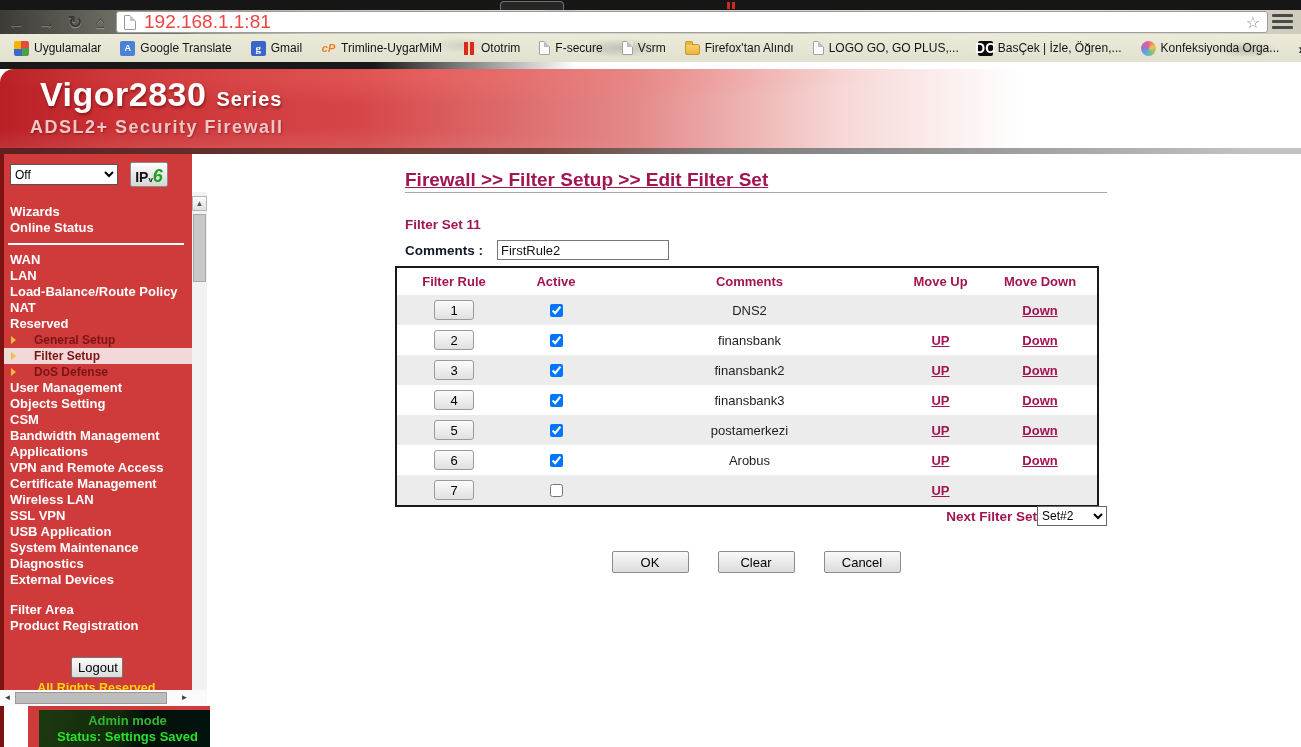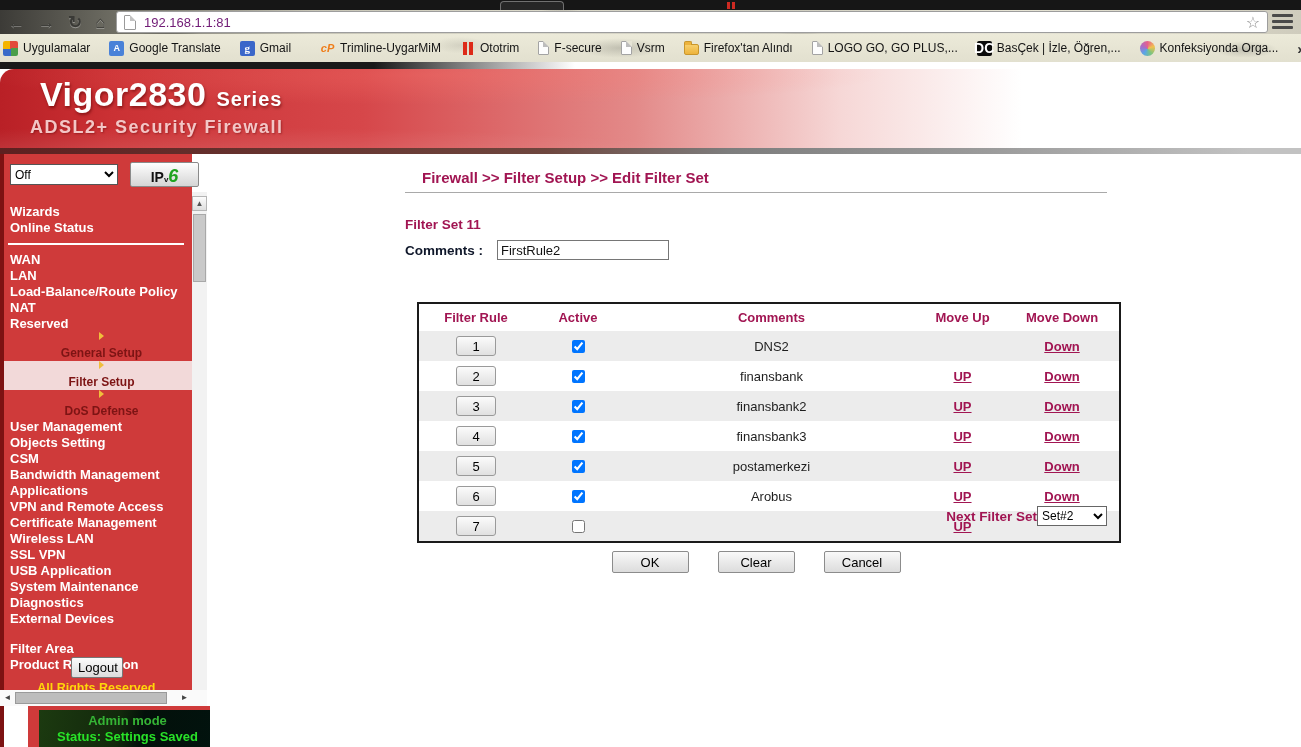--- a/index.html
+++ b/index.html
@@ -19,40 +19,40 @@
         linear-gradient(90deg,#3c3b37 0%,#6f6e64 9%,#c6c4b5 24%,#dbd9ca 40%,#cfcdbf 60%,#e6e4d5 78%,#cfccbd 100%);}
   .navbtns{position:absolute;left:8px;top:0;height:24px;display:flex;align-items:center;gap:13px;}
   .nav-icon{font-weight:bold;font-size:17px;line-height:1;color:#3a3a36;text-shadow:0 1px 0 rgba(255,255,255,.35);cursor:pointer;}
   .addressbar{position:absolute;left:116px;top:1px;width:1152px;height:22px;background:#fff;
        border:1px solid #9d9d9d;border-radius:3px;display:flex;align-items:center;
        padding:0 7px;box-sizing:border-box;}
   .page-ic{width:10px;height:13px;background:#fff;border:1px solid #9a9a9a;border-radius:1px;
        position:relative;margin-right:8px;flex:none;}
   .page-ic::after{content:"";position:absolute;right:-1px;top:-1px;border:3px solid;
        border-color:#fff #fff #c2c2c2 #c2c2c2;}
-  .url{font-size:13px;color:#701a75;}
+  .url{font-size:19px;color:#ef4444;}
   .star{margin-left:auto;font-size:16px;color:#8c8c8c;cursor:pointer;}
   .menu-btn{position:absolute;right:8px;top:4px;width:21px;height:15px;display:flex;
        flex-direction:column;justify-content:space-between;cursor:pointer;}
   .menu-btn i{display:block;height:3px;background:#4a4a4a;border-radius:1px;}
   .bookmarksbar{position:absolute;left:0;top:34px;width:1301px;height:28px;display:flex;
-       align-items:center;gap:19px;padding:0 3px;box-sizing:border-box;
+       align-items:center;gap:19px;padding:0 14px;box-sizing:border-box;
        background:
         radial-gradient(60px 14px at 620px 50%, rgba(60,60,55,.22), transparent 70%),
         radial-gradient(46px 12px at 1245px 55%, rgba(60,60,55,.22), transparent 70%),
         radial-gradient(40px 12px at 460px 40%, rgba(60,60,55,.12), transparent 70%),
         linear-gradient(#ecead9,#e2e0cf); text-align: center;}
   .bm{display:flex;align-items:center;gap:5px;cursor:pointer;flex:none;}
   .bmlabel{font-size:12px;color:#141414;white-space:nowrap;}
   .bmicon{width:15px;height:15px;display:flex;align-items:center;justify-content:center;
        font-size:9px;font-weight:bold;border-radius:2px;flex:none;box-sizing:border-box;}
   .apps-grid-icon{background:conic-gradient(#e34b3b 0 25%,#4b9e4b 0 50%,#3a6bc9 0 75%,#f4b400 0);border-radius:2px;}
   .translate-icon{background:#4a82d8;color:#fff;}
   .gmail-icon{background:#3a66c9;color:#fff;font-family:"Liberation Serif",serif;font-size:11px;}
-  .cpanel-icon{color:#ef7d1a;font-size:11px;font-style:italic;margin-left:10px;}
+  .cpanel-icon{color:#ef7d1a;font-size:11px;font-style:italic;}
   .red-bars-icon{position:relative;}
   .red-bars-icon::before,.red-bars-icon::after{content:"";position:absolute;top:1px;width:4px;height:13px;background:#dd2a18;}
   .red-bars-icon::before{left:3px;} .red-bars-icon::after{left:9px;}
   .doc-icon{width:11px;height:14px;background:#fdfdfd;border:1px solid #a3a3a3;border-radius:1px;position:relative;}
   .doc-icon::after{content:"";position:absolute;right:-1px;top:-1px;border:3px solid;border-color:#e7e5d6 #e7e5d6 #bdbdbd #bdbdbd;}
   .folder-icon{width:15px;height:11px;background:linear-gradient(#f7cf6b,#edb33c);
        border:1px solid #c9962c;border-radius:1px 2px 2px 2px;position:relative;margin-top:3px;}
   .folder-icon::before{content:"";position:absolute;left:-1px;top:-4px;width:6px;height:3px;
        background:#edb33c;border:1px solid #c9962c;border-bottom:none;border-radius:2px 2px 0 0;}
   .dc-icon{background:#0b0b0b;color:#fff;font-size:14px;letter-spacing:0;}
@@ -76,30 +76,30 @@
   .logo .dray{font-weight:bold;letter-spacing:-1px;}
   .logo .tek{font-family:"Liberation Serif",serif;font-style:italic;font-weight:bold;letter-spacing:-1px;}
   .banner-shadow{position:absolute;left:0;top:86px;width:1301px;height:6px;
        background:linear-gradient(90deg,#5e2020 0%,#6e463e 42%,#7d7d7d 56%,#9b9b9b 76%,#c2c2c2 96%);}
   
   .side-zone{position:absolute;left:0;top:154px;width:210px;height:593px;}
   .side-border{position:absolute;left:0;top:0;width:4px;height:593px;background:#7d1212;}
   .side-red{position:absolute;left:4px;top:0;width:188px;height:551px;background:#cf3a3a;}
   .mode-select{position:absolute;left:6px;top:10px;width:108px;height:21px;font-size:12px;
        border:1px solid #555;background:#fff;font-family:inherit;}
-  .ip6-btn{position:absolute;left:126px;top:8px;width:69px;height:25px;
+  .ip6-btn{position:absolute;left:126px;top:8px;width:38px;height:25px;
        background:linear-gradient(#fefefe,#d5d5d5);border:1px solid #8a8a8a;border-radius:2px;
        display:flex;align-items:flex-end;justify-content:center;cursor:pointer;padding-bottom:2px;box-sizing:border-box;}
   .ip6-btn .ip{font-weight:bold;font-size:14px;color:#111;line-height:1;}
   .ip6-btn .v{font-weight:bold;font-size:8px;color:#111;line-height:1;}
   .ip6-btn .six{font-weight:bold;font-style:italic;font-size:18px;color:#1fa31f;line-height:.9;}
   .side-menu{position:absolute;left:0;top:50px;width:188px;}
   .mi-main{color:#fff;font-weight:bold;font-size:13px;line-height:16px;padding-left:6px;cursor:pointer;white-space:nowrap;}
   .mi-sub{color:#7d1414;font-weight:bold;font-size:12px;line-height:16px;padding-left:7px;
-       display:flex;align-items:center;gap:5px;cursor:pointer;white-space:nowrap;flex-direction:column;}
+       display:flex;align-items:center;gap:18px;cursor:pointer;white-space:nowrap;}
   .mi-sub .tri{width:0;height:0;border-left:5px solid #f0be3c;border-top:4px solid transparent;
        border-bottom:4px solid transparent;flex:none;}
   .mi-sub.selected{background:#f2d9d9;}
   .mi-divider{border-top:2px solid #fff;margin:7px 8px 7px 4px;}
   .mi-gap{height:14px;}
   .logout-btn{position:absolute;left:67px;top:503px;width:52px;height:21px;
        background:linear-gradient(#fbfbfb,#dcdcdc);border:1px solid #777;border-radius:2px;
        font-size:13px;font-family:inherit;cursor:pointer;}
   .rights{position:absolute;left:0;top:527px;width:188px;text-align:center;color:#ffd60a;
        font-weight:bold;font-size:12.5px;text-decoration:underline;}
@@ -116,28 +116,28 @@
   .hscroll .hthumb{position:absolute;left:15px;top:2px;width:152px;height:12px;background:#bdbdbd;
        border:1px solid #9a9a9a;box-sizing:border-box;cursor:pointer;}
   .side-bottom{position:absolute;left:4px;top:552px;width:203px;height:41px;background:#cf3a3a;margin-left:24px;}
   .status-box{position:absolute;left:11px;top:4px;width:177px;height:37px;
        background:linear-gradient(100deg,#1c3a10 0%,#12280c 45%,#03100a 58%,#02130e 100%);
        display:flex;flex-direction:column;align-items:center;justify-content:center;gap:1px;}
   .status1{color:#35b435;font-weight:bold;font-size:13px;}
   .status2{color:#28e228;font-weight:bold;font-size:13px;}
   
   .content{position:absolute;left:210px;top:154px;width:1091px;height:593px;background:#fff;}
-  .crumb{position:absolute;left:212px;top:15px;color:#a11552;font-weight:bold;font-size:15px;}
+  .crumb{position:absolute;left:195px;top:15px;color:#a11552;font-weight:bold;font-size:19px;text-decoration:underline;}
   .rule-hr{position:absolute;left:195px;top:38px;width:702px;border-top:1px solid #a9a9a9;}
   .set-title{position:absolute;left:195px;top:63px;color:#a11552;font-weight:bold;font-size:13.5px;}
   .comments-label{position:absolute;left:195px;top:89px;color:#0f172a;font-weight:bold;font-size:13.5px;}
   .comments-input{position:absolute;left:287px;top:86px;width:164px;height:18px;border:1px solid #767676;
        font-size:13px;font-family:inherit;padding:0 3px;color:#111;}
-  .ftable{position:absolute;left:207px;top:112px;border-collapse:collapse;border:2px solid #1a1a1a;
-       width:702px;table-layout:fixed;margin-top:36px;}
+  .ftable{position:absolute;left:185px;top:112px;border-collapse:collapse;border:2px solid #1a1a1a;
+       width:702px;table-layout:fixed;}
   .ftable th{color:#a11552;font-size:13px;font-weight:bold;height:25px;background:#fff;text-align:center;}
   .ftable td{height:30px;text-align:center;font-size:13px;color:#1e1e1e;padding:0;}
   .ftable tr.odd td{background:#ececec;}
   .rule-btn{width:40px;height:20px;font-size:13px;background:linear-gradient(#fbfbfb,#e0e0e0);
        border:1px solid #9a9a9a;border-radius:3px;font-family:inherit;cursor:pointer;}
   .tlink{color:#a11552;font-weight:bold;text-decoration:underline;font-size:13px;cursor:pointer;}
   .cb{width:13px;height:13px;cursor:pointer;}
   .next-row{position:absolute;left:195px;top:352px;width:702px;display:flex;justify-content:flex-end;
        align-items:center;}
   .next-label{color:#a11552;font-weight:bold;font-size:13.5px;}

